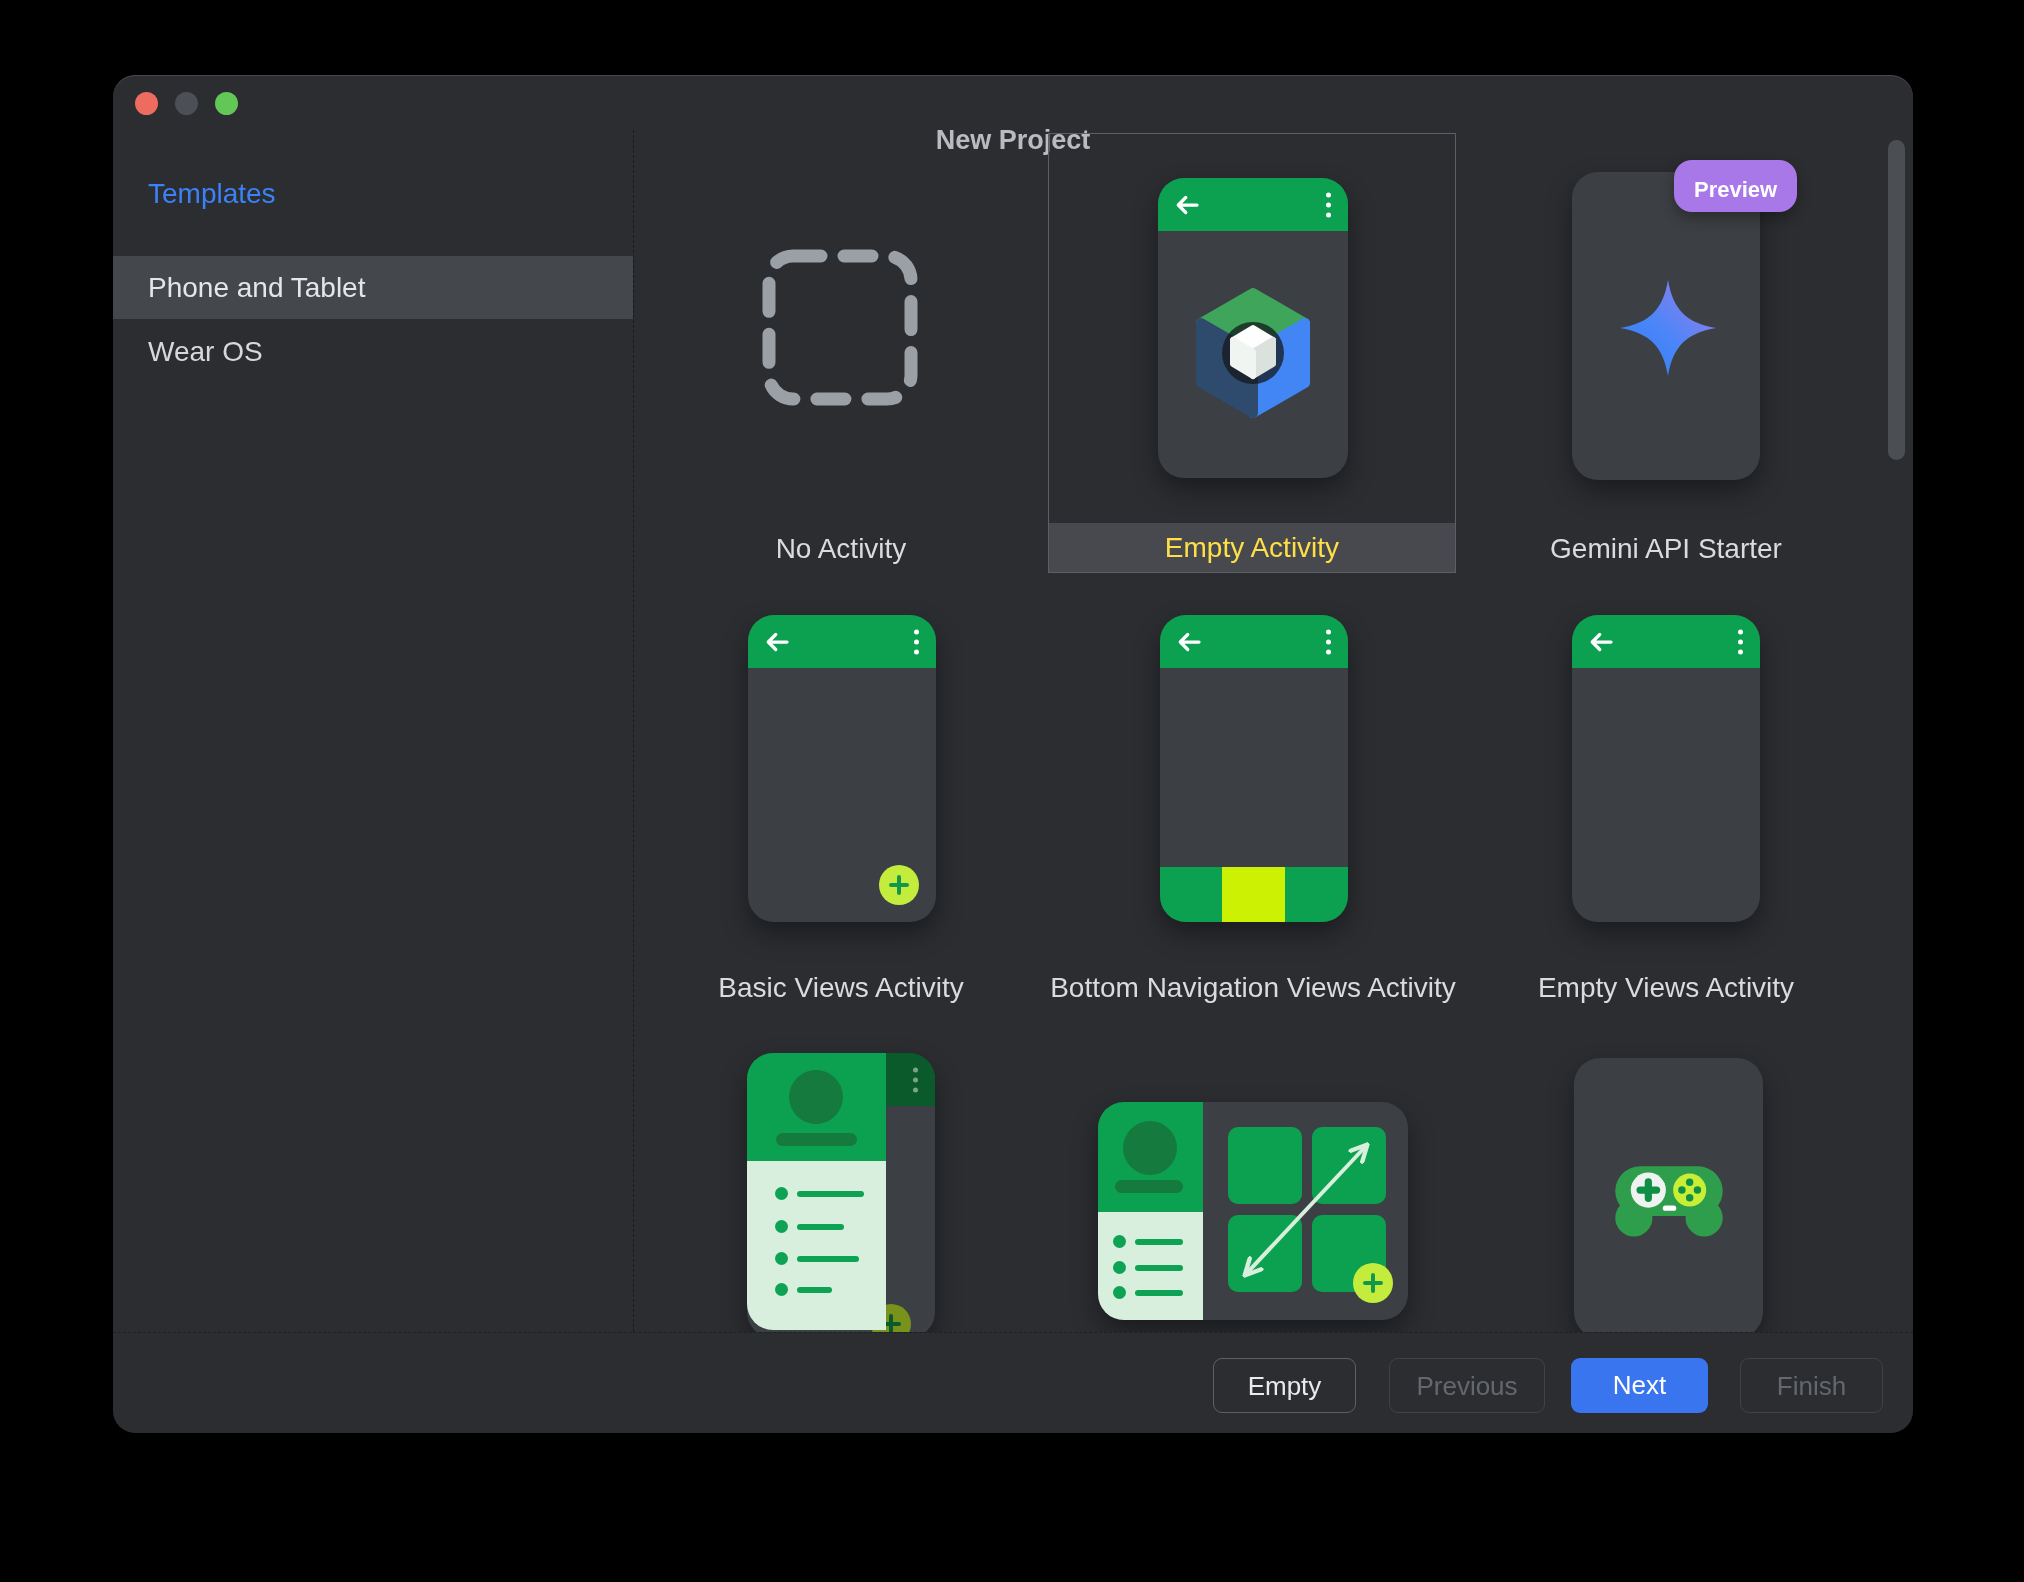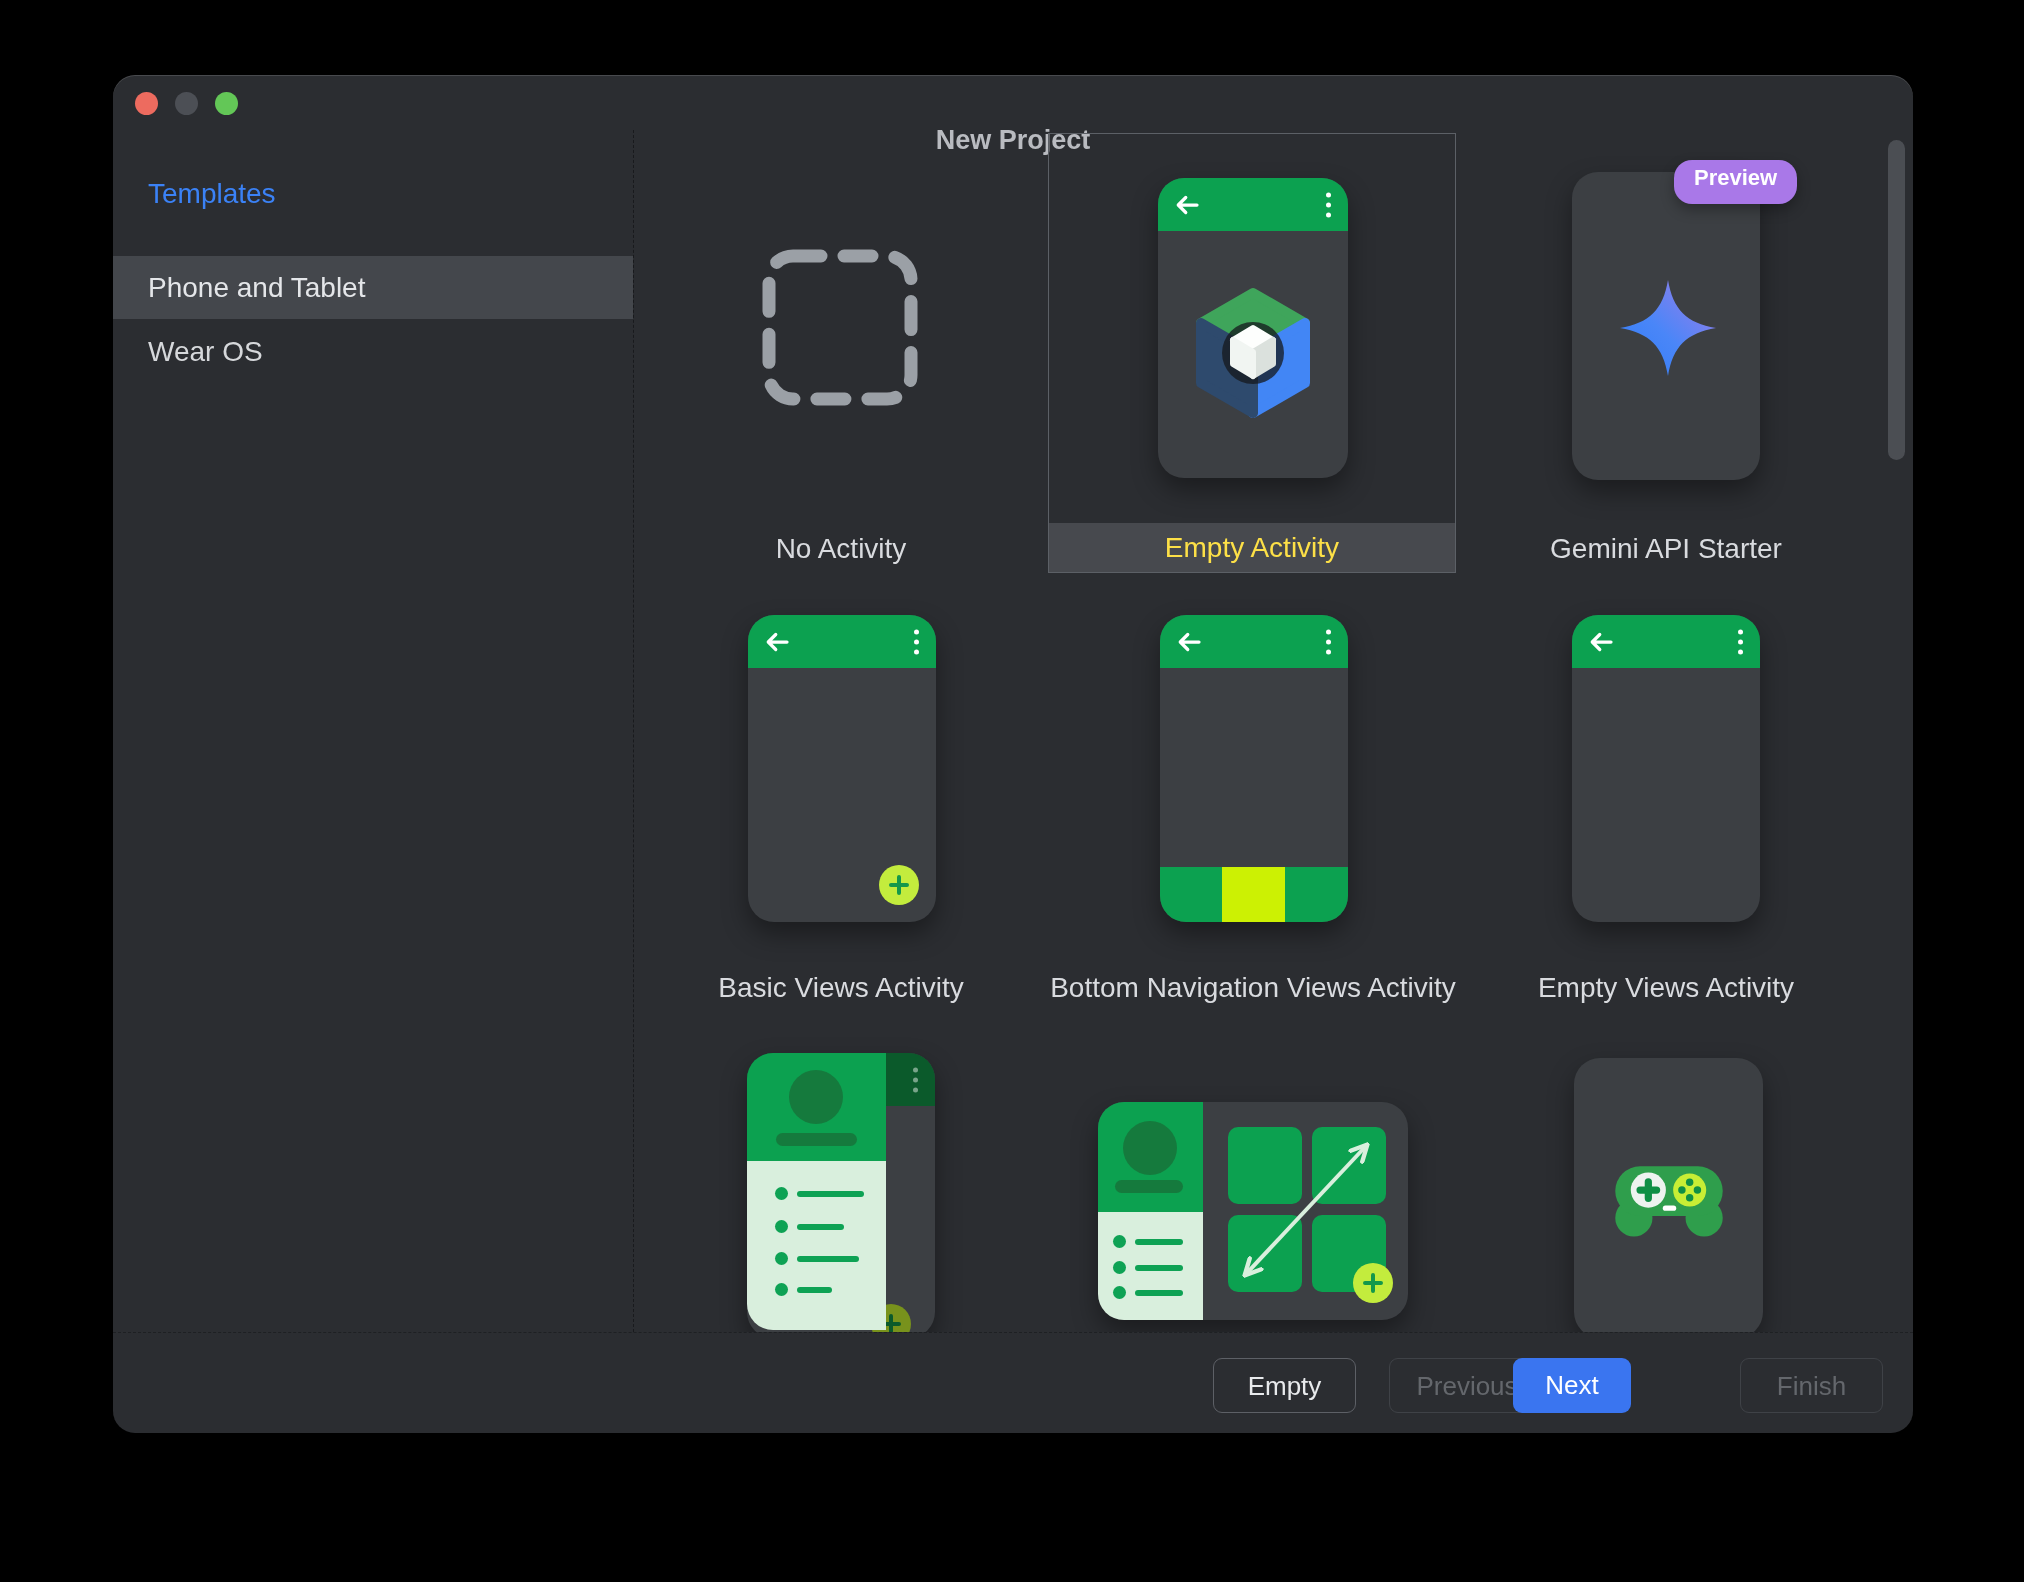--- a/index.html
+++ b/index.html
@@ -98,22 +98,22 @@
     border-top:1px dashed #1e2023;
   }
   .btn {
     position:absolute; top:25px; height:55px; border-radius:9px; font-size:26px;
     font-family:"Liberation Sans", sans-serif; text-align:center; line-height:52px;
     background:transparent; border:1.5px solid #3f4247; color:#64676c; cursor:default;
   }
   .btn.normal  { border-color:#5d6066; color:#e8eaec; }
   .btn.primary { background:#3a75f0; border:none; color:#fff; line-height:55px; }
   .badge {
-    position:absolute; height:44px; border-radius:18px; background:#a978e8; color:#fff;
-    font-size:22px; font-weight:bold; text-align:center; line-height:36px; padding:0 20px;
+    position:absolute; height:52px; border-radius:18px; background:#a978e8; color:#fff;
+    font-size:22px; font-weight:bold; text-align:center; line-height:36px; padding:12px 20px;
     box-shadow:0 6px 14px rgba(0,0,0,.3);
   }
   .scroll-thumb { position:absolute; width:17px; border-radius:9px; background:#4b4e53; }
 </style>
 </head>
 <body>
 
 <div class="stage">
   <div class="window">
 
@@ -343,18 +343,18 @@
           </svg>
         </div>
       </div>
 
       <div class="scroll-thumb" style="left:1254px;top:10px;height:320px"></div>
     </div>
 
     <div class="footer">
       <button class="btn normal" style="left:1100px;width:143px">Empty</button>
       <button class="btn" style="left:1276px;width:156px">Previous</button>
-      <button class="btn primary" style="left:1400px;width:118px">Next</button>
+      <button class="btn primary" style="left:1458px;width:137px">Next</button>
       <button class="btn" style="left:1627px;width:143px">Finish</button>
     </div>
 
   </div>
 </div>
 
 </body></html>

